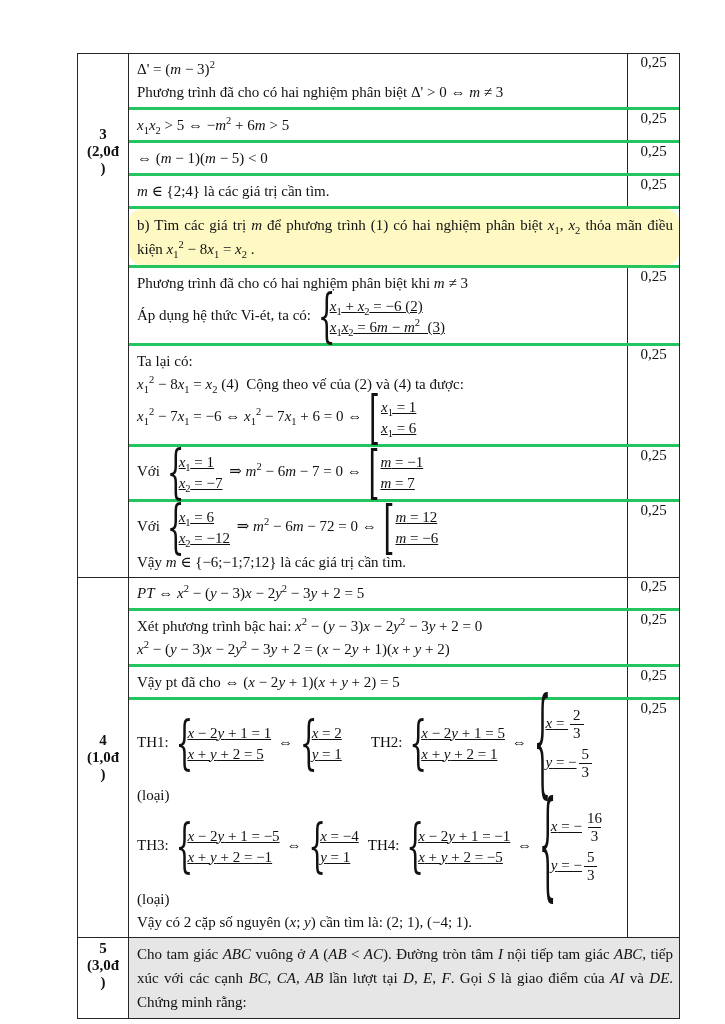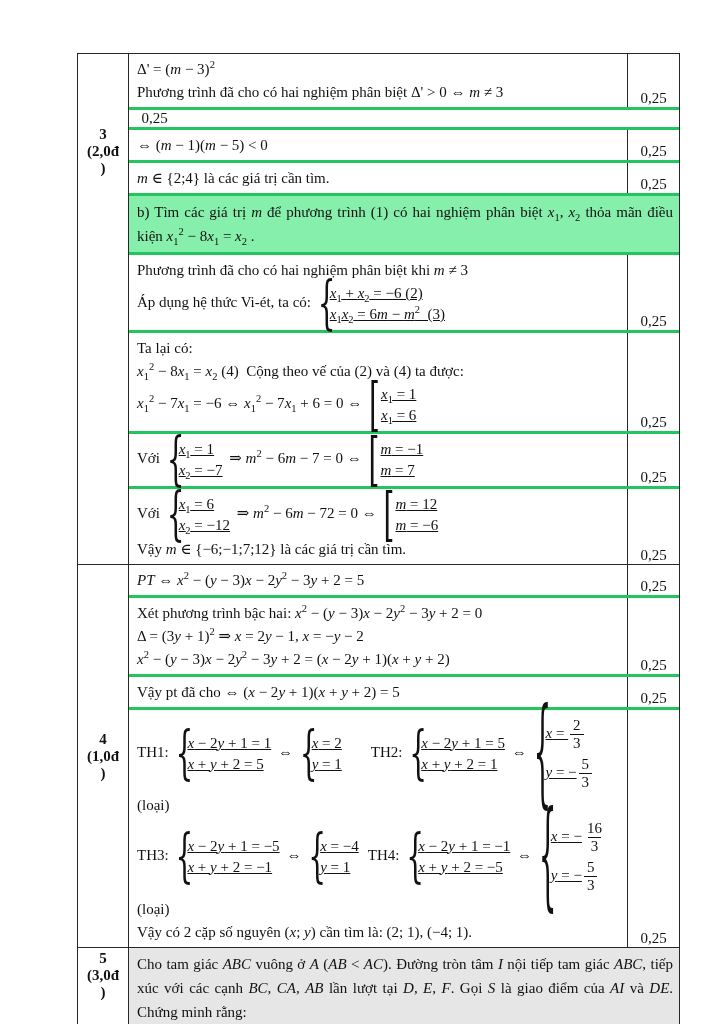--- a/index.html
+++ b/index.html
@@ -19,21 +19,21 @@
     text-align:center;font-weight:bold;display:flex;flex-direction:column;align-items:center;
   }
   .lbl-upper{padding-top:72px;}
   .lbl-center{justify-content:center;}
   .lbl-top{padding-top:2px;}
   .lbl div{line-height:17px;}
   .rows{flex:1;display:flex;flex-direction:column;min-width:0;}
   .row{display:flex;border-bottom:3px solid #22c55e;}
   .row:last-child{border-bottom:none;}
   .content{flex:1;min-width:0;padding:3px 6px 3px 8px;border-right:1px solid #262626;}
-  .score{flex:0 0 51px;display:flex;align-items:flex-end;justify-content:center;}
+  .score{flex:0 0 51px;display:flex;align-items:flex-start;justify-content:center;}
   .row.statement .content{border-right:none;text-align:justify;}
   .line{line-height:22px;margin:1px 0;}
   .row.statement .line{line-height:24px;}
   sub,sup{font-size:10.5px;line-height:0;}
   .math i{font-style:italic;}
   .sys{display:inline-flex;align-items:center;vertical-align:middle;margin:1px 3px;}
   .brk{
     display:inline-block;width:10px;text-align:center;line-height:1;
     font-family:"DejaVu Serif",serif;font-size:28px;margin-right:2px;
   }
@@ -62,20 +62,23 @@
           <div class="row">
             <div class="content">
               <div class="line"><span class="math">Δ' = (<i>m</i> − 3)<sup>2</sup></span></div>
               <div class="line"><span class="txt">Phương trình đã cho có hai nghiệm phân biệt </span><span class="math">Δ' &gt; 0 ⇔ <i>m</i> ≠ 3</span></div>
             </div>
             <div class="score">
               <span>0,25</span>
             </div>
           </div>
           <div class="row">
+            <div class="content">
+              <div class="line"><span class="math"><i>x</i><sub>1</sub><i>x</i><sub>2</sub> &gt; 5 ⇔ −<i>m</i><sup>2</sup> + 6<i>m</i> &gt; 5</span></div>
+            </div>
             <div class="score">
               <span>0,25</span>
             </div>
           </div>
           <div class="row">
             <div class="content">
               <div class="line"><span class="math">⇔ (<i>m</i> − 1)(<i>m</i> − 5) &lt; 0</span></div>
             </div>
             <div class="score">
               <span>0,25</span>
@@ -83,21 +86,21 @@
           </div>
           <div class="row">
             <div class="content">
               <div class="line"><span class="math"><i>m</i> ∈ {2;4}</span><span class="txt"> là các giá trị cần tìm.</span></div>
             </div>
             <div class="score">
               <span>0,25</span>
             </div>
           </div>
           <div class="row statement">
-            <div class="content" style="background: #86efac;">
+            <div class="content" style="background: #fef9c3; border-radius: 13px;">
               <div class="line"><span class="txt">b) Tìm các giá trị </span><span class="math"><i>m</i></span><span class="txt"> để phương trình (1) có hai nghiệm phân biệt </span><span class="math"><i>x</i><sub>1</sub>, <i>x</i><sub>2</sub></span><span class="txt"> thỏa mãn điều kiện </span><span class="math"><i>x</i><sub>1</sub><sup>2</sup> − 8<i>x</i><sub>1</sub> = <i>x</i><sub>2</sub></span><span class="txt"> .</span></div>
             </div>
           </div>
           <div class="row">
             <div class="content">
               <div class="line"><span class="txt">Phương trình đã cho có hai nghiệm phân biệt khi </span><span class="math"><i>m</i> ≠ 3</span></div>
               <div class="line"><span class="txt">Áp dụng hệ thức Vi-ét, ta có: </span><span class="sys">
                   <span class="brk" style="transform: scaleY(2.1);">{</span>
                   <span class="sysrows">
                     <div class="sysrow"><span class="math"><i>x</i><sub>1</sub> + <i>x</i><sub>2</sub> = −6 (2)</span></div>
@@ -179,21 +182,20 @@
             <div class="content">
               <div class="line"><span class="math"><i>PT</i> ⇔ <i>x</i><sup>2</sup> − (<i>y</i> − 3)<i>x</i> − 2<i>y</i><sup>2</sup> − 3<i>y</i> + 2 = 5</span></div>
             </div>
             <div class="score">
               <span>0,25</span>
             </div>
           </div>
           <div class="row">
             <div class="content">
               <div class="line"><span class="txt">Xét phương trình bậc hai: </span><span class="math"><i>x</i><sup>2</sup> − (<i>y</i> − 3)<i>x</i> − 2<i>y</i><sup>2</sup> − 3<i>y</i> + 2 = 0</span></div>
-              <div class="line"><span class="math">Δ = (3<i>y</i> + 1)<sup>2</sup> ⇒ <i>x</i> = 2<i>y</i> − 1, <i>x</i> = −<i>y</i> − 2</span></div>
               <div class="line"><span class="math"><i>x</i><sup>2</sup> − (<i>y</i> − 3)<i>x</i> − 2<i>y</i><sup>2</sup> − 3<i>y</i> + 2 = (<i>x</i> − 2<i>y</i> + 1)(<i>x</i> + <i>y</i> + 2)</span></div>
             </div>
             <div class="score">
               <span>0,25</span>
             </div>
           </div>
           <div class="row">
             <div class="content">
               <div class="line"><span class="txt">Vậy pt đã cho </span><span class="math">⇔ (<i>x</i> − 2<i>y</i> + 1)(<i>x</i> + <i>y</i> + 2) = 5</span></div>
             </div>

